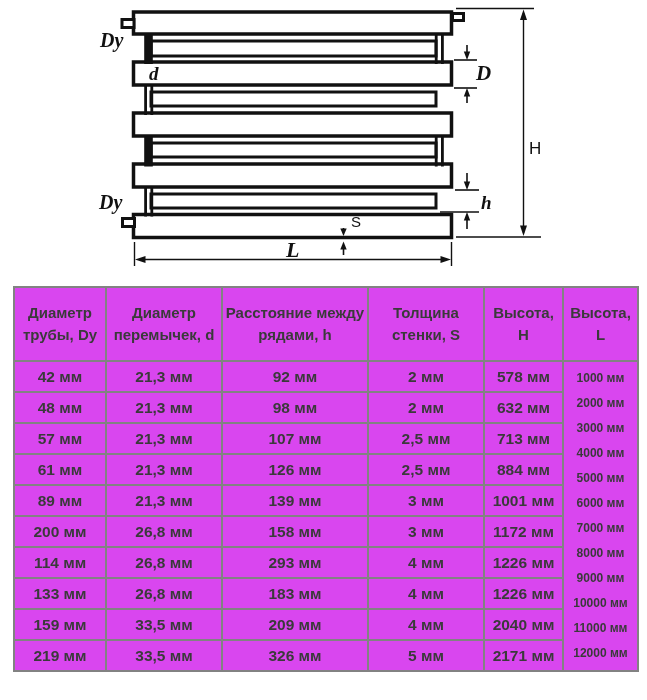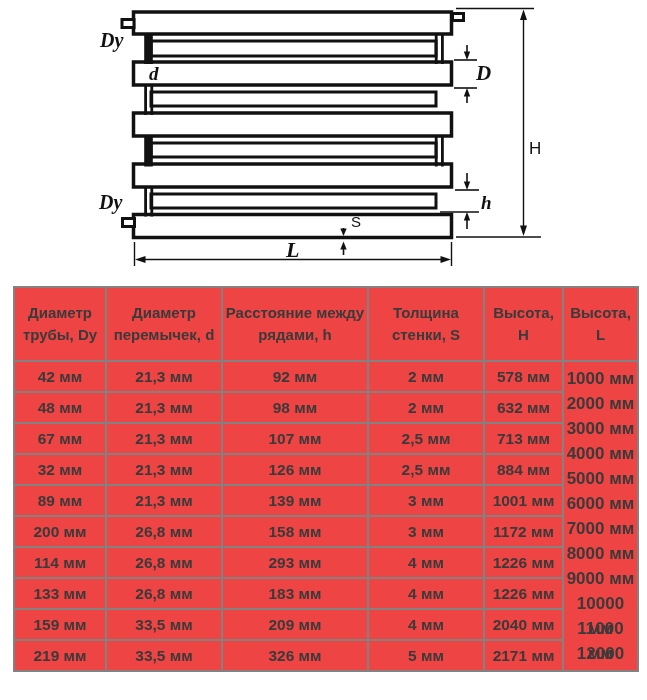--- a/index.html
+++ b/index.html
@@ -1,27 +1,27 @@
 <!DOCTYPE html>
 <html><head>
 <meta charset="utf-8">
 <style>
   html,body{margin:0;padding:0;background:#ffffff;}
   .stage{position:relative;width:647px;height:700px;background:#ffffff;overflow:hidden;
          font-family:"Liberation Sans",sans-serif;padding-left:39px;}
   .diagram{position:absolute;left:0;top:0;}
   
   table.specs{position:absolute;left:13px;top:286px;width:624px;border-collapse:collapse;
-              table-layout:fixed;background:#ef4444;}
+              table-layout:fixed;background:#d946ef;}
   table.specs th,table.specs td{border:2px solid #828282;text-align:center;vertical-align:middle;
               color:#3a3a3a;padding:0 2px;overflow:hidden;}
   table.specs th{height:72px;font-size:15px;font-weight:700;line-height:1.45;}
   table.specs td{height:29px;font-size:15.5px;font-weight:600;}
   td.len-cell{vertical-align:middle;}
-  .len-line{height:25px;line-height:25px;font-size:17px;font-weight:600;color:#3a3a3a;}
+  .len-line{height:25px;line-height:25px;font-size:12px;font-weight:600;color:#3a3a3a;}
   
   .lbl-serif{font-family:"Liberation Serif","DejaVu Serif",serif;font-style:italic;font-weight:bold;fill:#111111;}
   .lbl-sans{font-family:"Liberation Sans",sans-serif;font-weight:500;fill:#111111;}
 </style>
 </head>
 <body>
 
 <div class="stage">
 
   <svg class="diagram" width="647" height="280" viewBox="0 0 647 280">
@@ -153,28 +153,28 @@
         </td>
       </tr>
       <tr>
         <td>48 мм</td>
         <td>21,3 мм</td>
         <td>98 мм</td>
         <td>2 мм</td>
         <td>632 мм</td>
       </tr>
       <tr>
-        <td>67 мм</td>
+        <td>57 мм</td>
         <td>21,3 мм</td>
         <td>107 мм</td>
         <td>2,5 мм</td>
         <td>713 мм</td>
       </tr>
       <tr>
-        <td>32 мм</td>
+        <td>61 мм</td>
         <td>21,3 мм</td>
         <td>126 мм</td>
         <td>2,5 мм</td>
         <td>884 мм</td>
       </tr>
       <tr>
         <td>89 мм</td>
         <td>21,3 мм</td>
         <td>139 мм</td>
         <td>3 мм</td>

